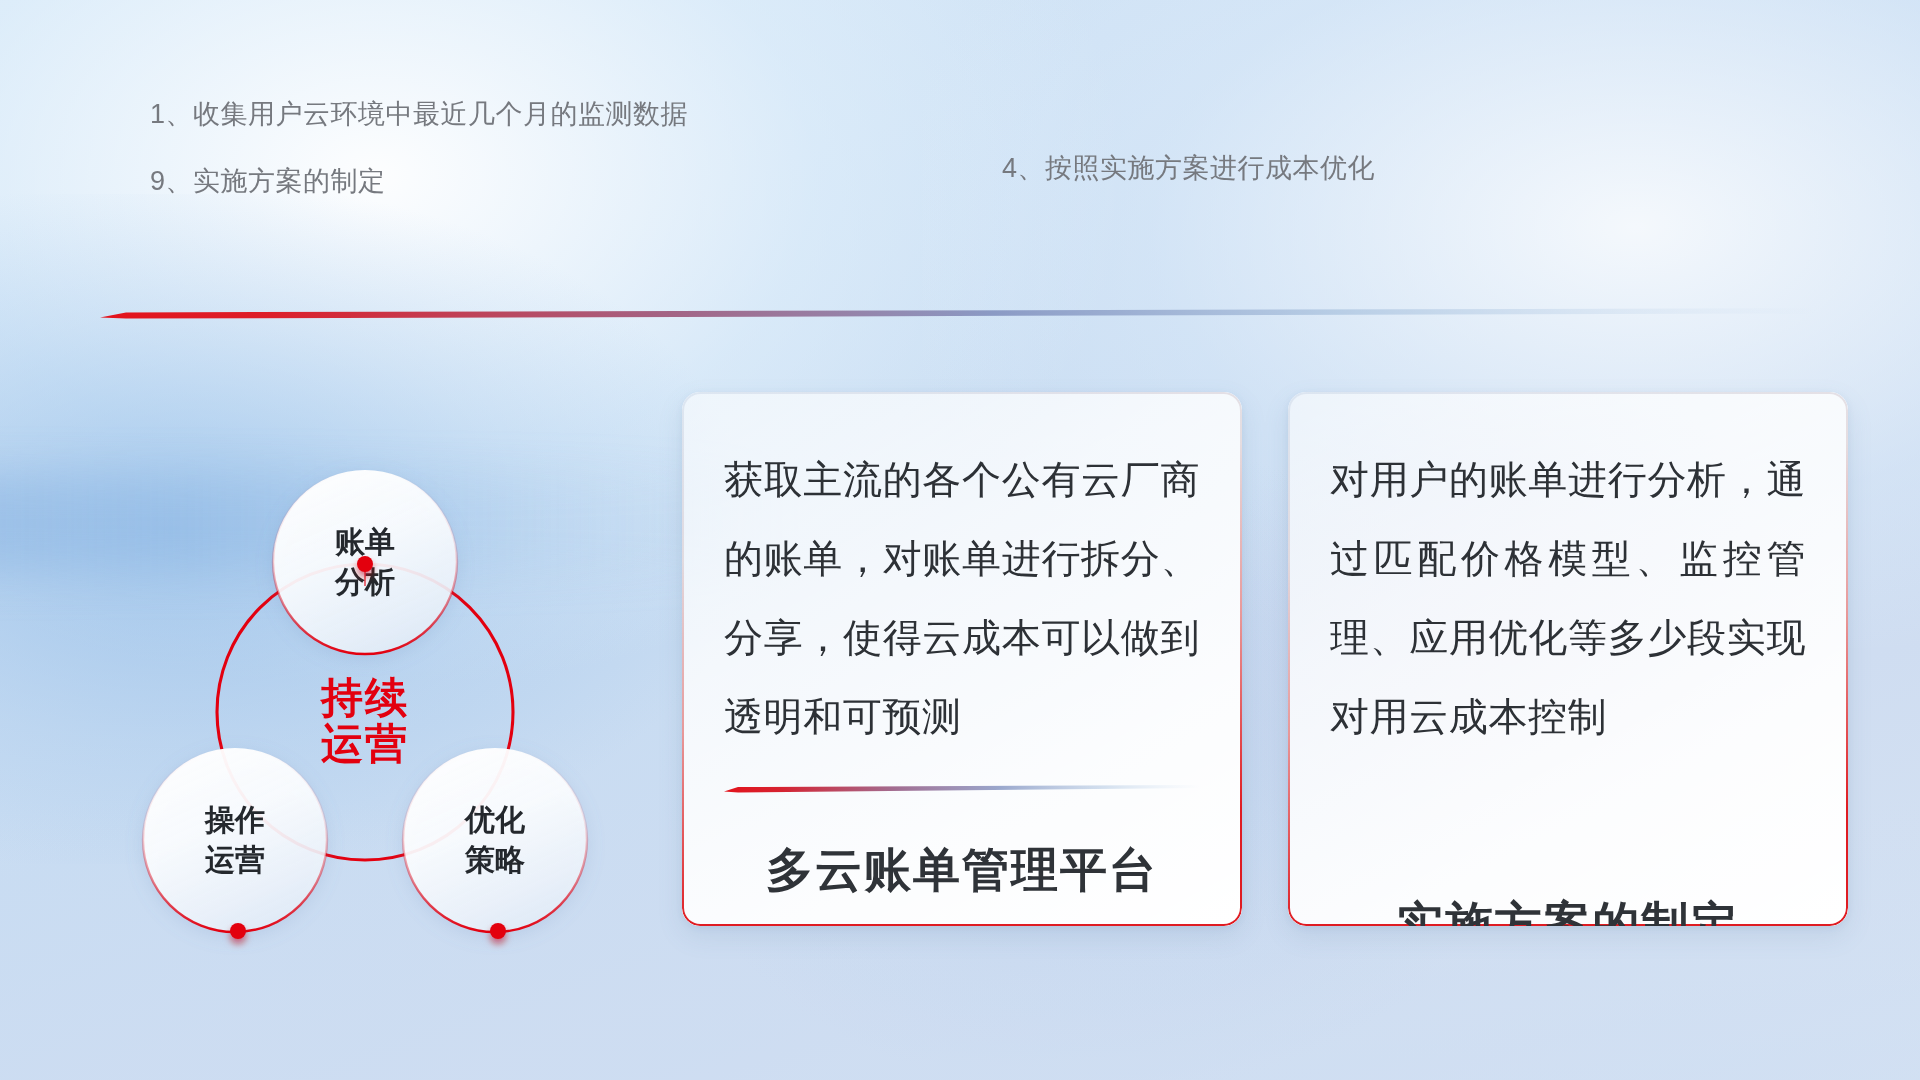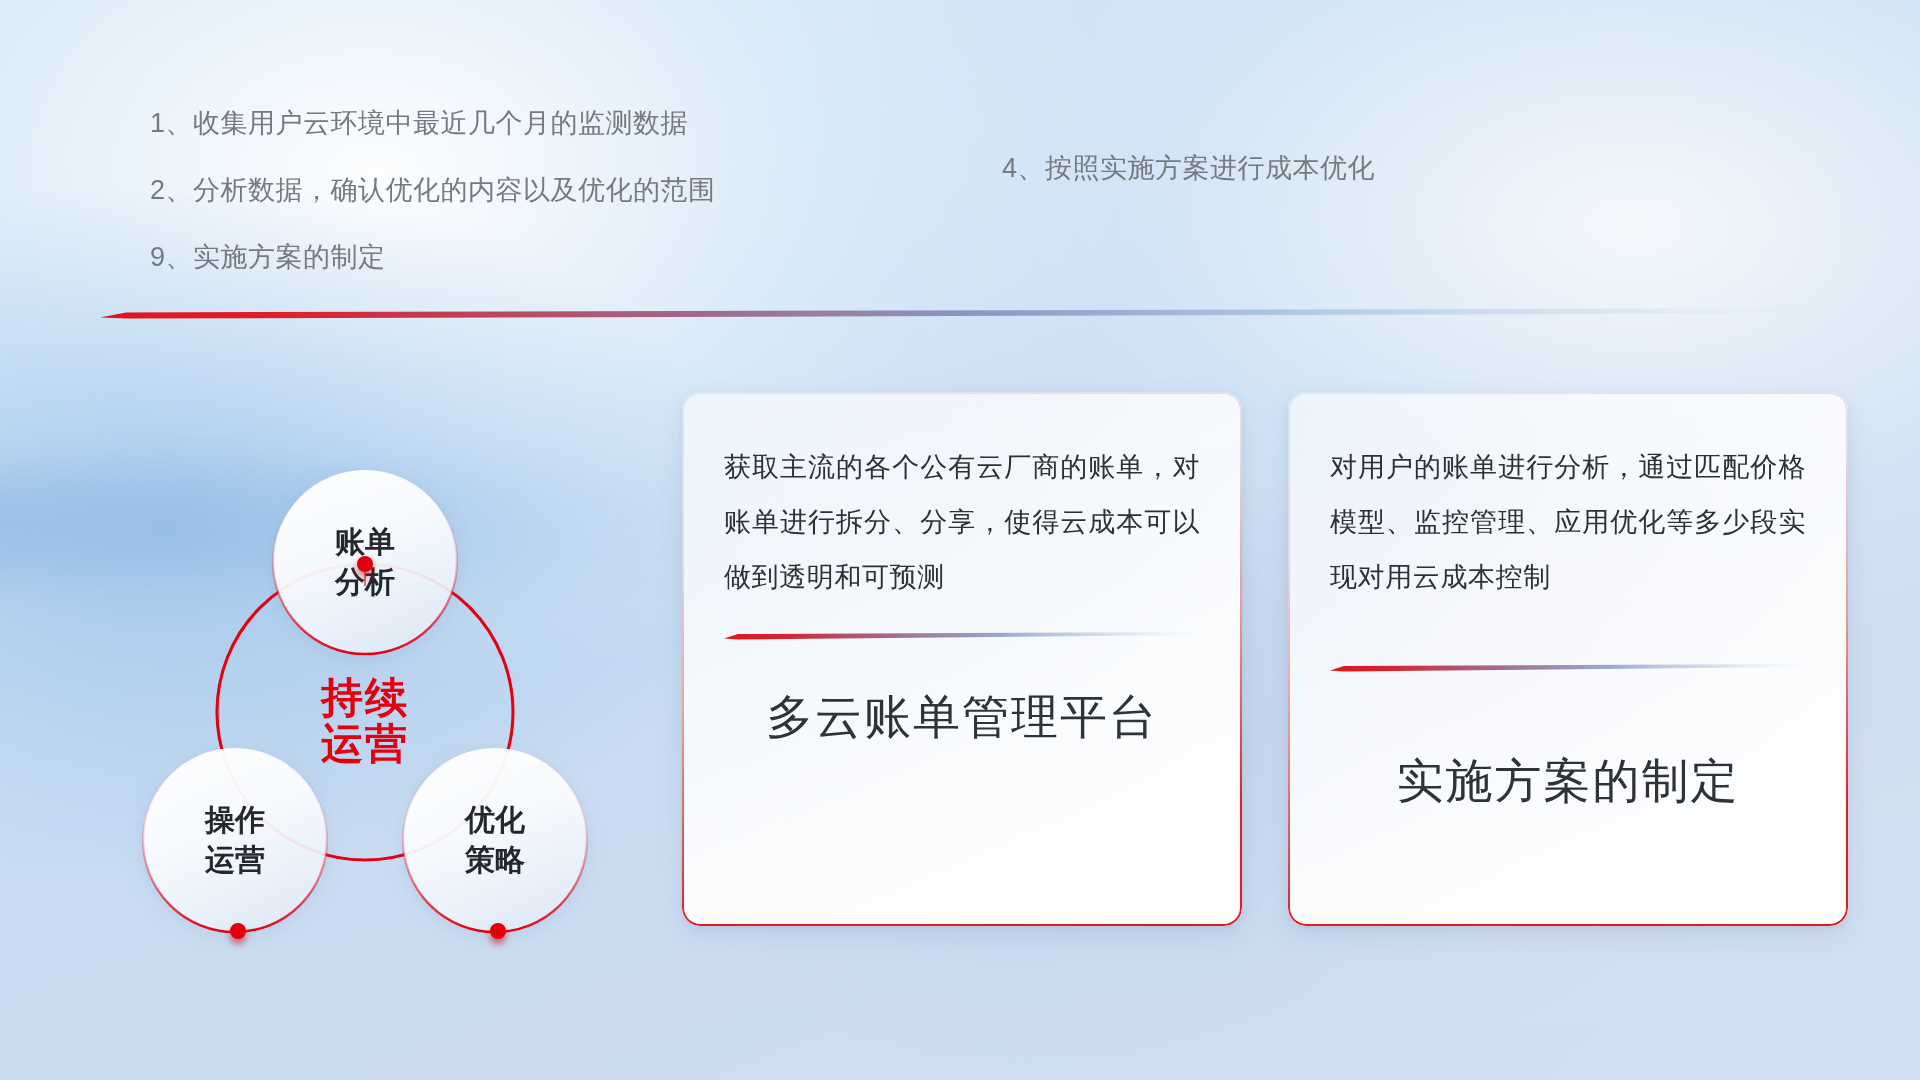--- a/index.html
+++ b/index.html
@@ -48,21 +48,21 @@
     background:linear-gradient(to right, rgba(126,172,223,.46), rgba(150,190,230,.10) 78%, rgba(150,190,230,0));
     filter:blur(22px);
   }
 
   
   .bullets{ position:absolute; color:#7a7d83; }
   .bullets .line{
     font-size:27px; line-height:1; letter-spacing:.5px;
     white-space:nowrap; color:#76797f;
   }
-  #bullets-left{ left:150px; top:110px; }
+  #bullets-left{ left:150px; top:101px; }
   #bullets-left .line{ margin-bottom:40px; }
   #bullets-right{ left:1002px; top:128px;margin-top:27px; }
   #bullets-right .line{ margin-bottom:40px; }
 
   
   #top-divider{
     position:absolute; left:100px; top:304px; width:1718px; height:18px;
   }
 
   
@@ -87,31 +87,31 @@
     background:linear-gradient(168deg,
         rgba(206,218,234,.55) 0%,
         rgba(214,196,200,.55) 26%,
         rgba(226,120,120,.75) 52%,
         rgba(223,28,34,1) 82%,
         rgba(223,28,34,1) 100%);
     -webkit-mask:linear-gradient(#000 0 0) content-box, linear-gradient(#000 0 0);
     -webkit-mask-composite:xor; mask-composite:exclude;
   }
   .card-body{
-    font-size:27px; line-height:2.03; color:#2d3136;
+    font-size:39px; line-height:2.03; color:#2d3136;
     letter-spacing:.6px; text-align:justify; text-align-last:left;
     position:relative; z-index:2;
   }
   .card-rule{
     position:relative; z-index:2;
     height:10px; margin-top:26px;
   }
   .card-title{
     position:relative; z-index:2;
-    font-size:47px; font-weight:normal; color:#2f3338;
+    font-size:47px; font-weight:bold; color:#2f3338;
     letter-spacing:2px; text-align:center;
     margin-top:46px;
   }
   #card-1{ left:682px; top:392px; width:560px; height:534px; }
   #card-2{ left:1288px; top:392px; width:560px; height:534px;gap:32px; }
 </style>
 </head>
 <body>
 
 <div id="stage">
@@ -120,21 +120,20 @@
   <div class="bg-glow-a"></div>
   <div class="bg-glow-c"></div>
   <div class="bg-glow-b"></div>
   <div class="bg-streak"></div>
   <div class="bg-glow-d"></div>
   <div class="bg-glow-e"></div>
   <div class="bg-glow-f"></div>
 
   <div class="bullets" id="bullets-left">
     <div class="line">1、收集用户云环境中最近几个月的监测数据</div>
-    <div class="line">2、分析数据，确认优化的内容以及优化的范围</div>
     <div class="line">9、实施方案的制定</div>
   </div>
 
   <div class="bullets" id="bullets-right">
     <div class="line">4、按照实施方案进行成本优化</div>
   </div>
 
   <svg id="top-divider" viewBox="0 0 1718 18" preserveAspectRatio="none">
     <defs>
       <linearGradient id="divGrad" x1="0" y1="0" x2="1" y2="0">

